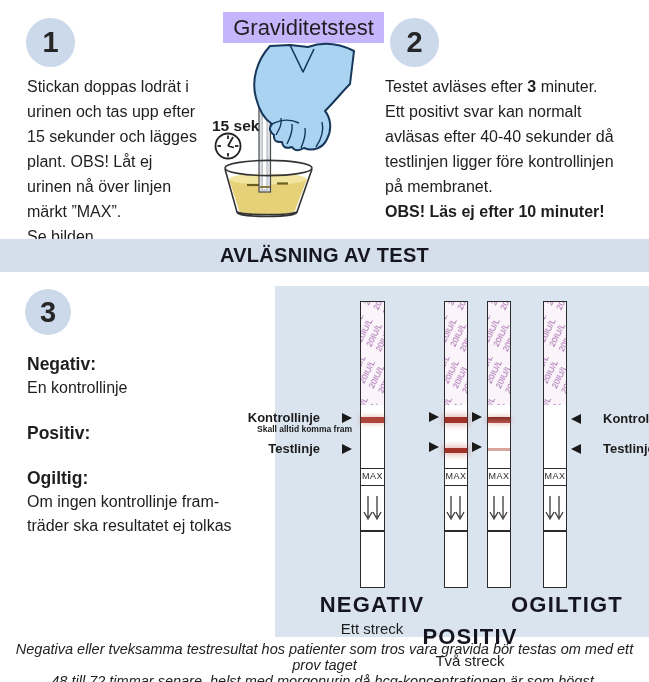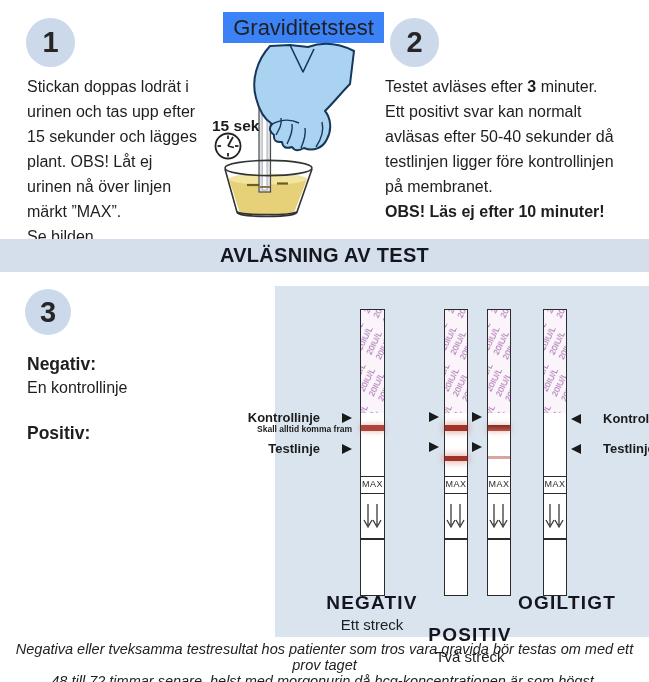--- a/index.html
+++ b/index.html
@@ -15,39 +15,39 @@
     background:#cbd9ea;display:flex;align-items:center;justify-content:center;
     font-size:29px;font-weight:700;color:#262626;
   }
   
   .steptext{font-size:16px;line-height:25px;color:#1e1e1e;}
   .steptext b{font-weight:700;}
   .obsline{display:block;font-weight:700;}
   
   .title-box{
     position:absolute;left:223px;top:12px;width:161px;height:31px;
-    background:#3b82f6;display:flex;align-items:center;justify-content:center;
+    background:#c4b5fd;display:flex;align-items:center;justify-content:center;
     font-size:22px;font-weight:500;color:#1f1f1f;
   }
   
   .banner{
     position:absolute;left:0;top:239px;width:649px;height:33px;background:#d4dfeb;
     display:flex;align-items:center;justify-content:center;
     font-size:20px;font-weight:800;letter-spacing:.3px;color:#15151f;
   }
   
   .resgroup{margin-bottom:21px;}
   .resgroup .rlabel{font-size:17.5px;font-weight:700;line-height:24px;}
   .resgroup .rdesc{font-size:16px;line-height:24px;}
   
   .panel{position:absolute;left:275px;top:286px;width:374px;height:351px;background:#dae4ef;}
   
   .strip{
     position:absolute;top:301px;height:287px;background:#ffffff;
-    border:1.5px solid #2b2b2b;box-sizing:border-box;margin-top:8px;
+    border:1.5px solid #2b2b2b;box-sizing:border-box;
   }
   .pattern-area{position:absolute;left:0;top:0;width:100%;height:103px;display:block;}
   .cline{position:absolute;left:0;width:100%;}
   .control-pos{top:115px;height:5.5px;}
   .test-pos{top:146px;}
   .line-red{background:#ae453a;box-shadow:0 0 5px 1px rgba(195,90,80,.35);}
   .line-dark{background:#a03228;box-shadow:0 0 6px 2px rgba(195,80,70,.4);}
   .line-red2{background:linear-gradient(#7e2d24,#bb554b);box-shadow:0 0 5px 1px rgba(195,90,80,.35);}
   .line-faint{background:#d9a49e;height:2.5px;}
   .line-dark.test-pos{height:5px;}
@@ -62,21 +62,21 @@
   .tri-r{display:inline-block;width:0;height:0;border-left:10px solid #1a1a1a;
          border-top:5.5px solid transparent;border-bottom:5.5px solid transparent;}
   .tri-l{display:inline-block;width:0;height:0;border-right:10px solid #1a1a1a;
          border-top:5.5px solid transparent;border-bottom:5.5px solid transparent;}
   .linelabel{position:absolute;display:flex;align-items:center;gap:22px;font-size:13px;font-weight:600;color:#1c1c1c;}
   .linelabel.right-align{justify-content:flex-end;}
   .sublabel{position:absolute;font-size:8.5px;font-weight:600;color:#1c1c1c;text-align:right;}
   .midarrow{position:absolute;}
   
   .caption{position:absolute;width:140px;text-align:center;}
-  .caption .cname{font-size:19px;font-weight:800;letter-spacing:1.2px;color:#15151f;}
+  .caption .cname{font-size:22px;font-weight:800;letter-spacing:1.2px;color:#15151f;}
   .caption .csub{font-size:15px;margin-top:2px;color:#1e1e1e;}
   
   .footer{
     position:absolute;left:0;top:641px;width:649px;text-align:center;
     font-style:italic;font-size:14.5px;line-height:16px;color:#222;
   }
 </style>
 </head>
 <body>
 
@@ -150,40 +150,45 @@
       <path d="M18,106 L23,97 M18,106 L24,107.5"></path>
     </g>
   </svg>
 
   <div class="badge" style="left:390px;top:18px;">
     <span>2</span>
   </div>
 
   <div class="abs steptext preline" style="left:385px;top:74px;width:260px;"><span>Testet avläses efter </span><b>3</b><span> minuter.
 Ett positivt svar kan normalt
-avläsas efter 50-40 sekunder då
+avläsas efter 40-40 sekunder då
 testlinjen ligger före kontrollinjen
 på membranet.</span><b class="obsline">OBS! Läs ej efter 10 minuter!</b></div>
 
   <div class="banner">
     <span>AVLÄSNING AV TEST</span>
   </div>
 
   <div class="badge" style="left:25px;top:289px;width:46px;height:46px;">
     <span>3</span>
   </div>
 
   <div class="abs" style="left:27px;top:352px;width:240px;">
     <div class="resgroup">
       <div class="rlabel">Negativ:</div>
       <div class="rdesc preline">En kontrollinje</div>
     </div>
     <div class="resgroup">
       <div class="rlabel">Positiv:</div>
     </div>
+    <div class="resgroup">
+      <div class="rlabel">Ogiltig:</div>
+      <div class="rdesc preline">Om ingen kontrollinje fram-
+träder ska resultatet ej tolkas</div>
+    </div>
   </div>
 
   <div class="panel"></div>
 
   <div class="strip" style="left:360px;width:25px;">
     <svg class="pattern-area" preserveAspectRatio="none">
       <rect width="100%" height="100%" fill="#fbf5fb"></rect>
         <rect width="100%" height="100%" fill="url(#iupat)"></rect>
     </svg>
     <div class="cline control-pos line-red"></div>

